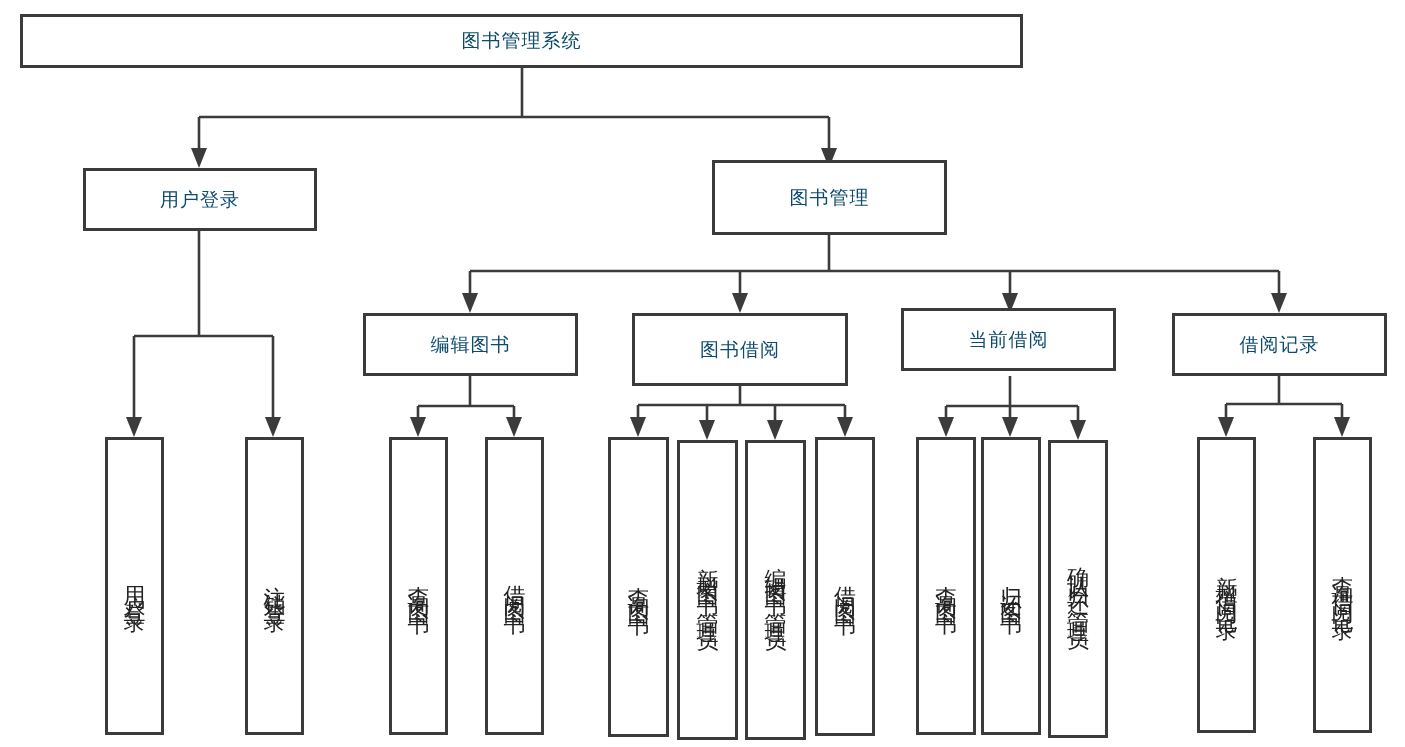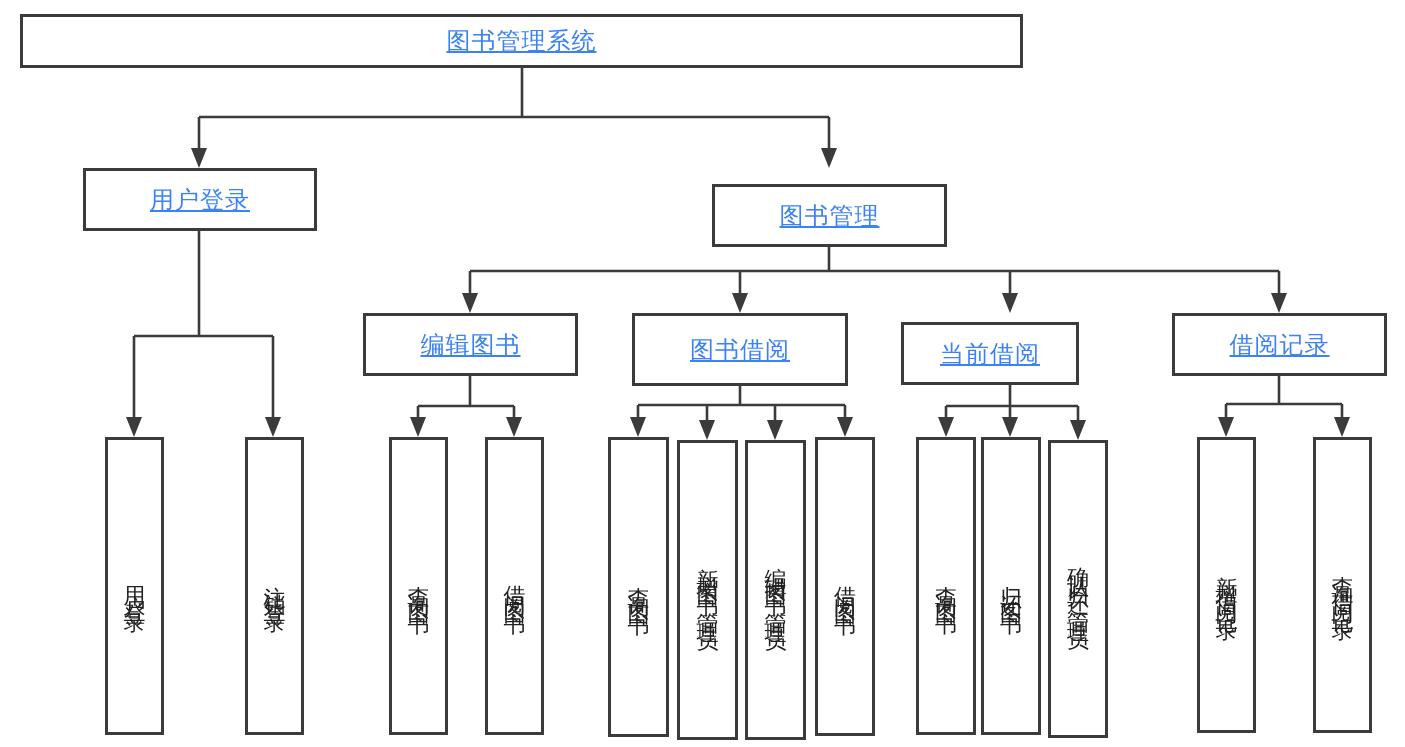--- a/index.html
+++ b/index.html
@@ -5,21 +5,21 @@
   html,body { margin:0; padding:0; background:#ffffff; }
   #stage {
     position:relative; width:1405px; height:747px; background:#ffffff;
     font-family:"Liberation Sans", sans-serif; color:#222222; overflow:hidden;
   }
   .hbox, .vbox {
     position:absolute; box-sizing:border-box;
     border:3px solid #3b3b3b; background:#ffffff;
     display:flex; align-items:center; justify-content:center;
   }
-  .hbox .lbl { font-size:24px; letter-spacing:1px; white-space:nowrap; color:#3b82f6;text-decoration:underline; }
+  .hbox .lbl { font-size:19px; letter-spacing:1px; white-space:nowrap; color:#0c4a6e; }
   .vbox .vlbl {
     writing-mode:vertical-rl; text-orientation:mixed;
     font-size:22px; line-height:1; letter-spacing:9px; color:#222;
   }
   svg.connectors { position:absolute; left:0; top:0; }
   svg.connectors path { stroke:#3b3b3b; stroke-width:2.6; fill:none; }
   svg.connectors polygon { fill:#3b3b3b; }
   .watermark {
     position:absolute; left:1184px; top:712px; font-size:19px;
     color:#9b9b9b; text-shadow:0 0 2px #ffffff; white-space:nowrap;
@@ -63,31 +63,31 @@
     </g>
   </svg>
 
   <div class="hbox" style="left:20px;top:14px;width:1003px;height:54px">
     <span class="lbl">图书管理系统</span>
   </div>
 
   <div class="hbox" style="left:83px;top:168px;width:234px;height:63px">
     <span class="lbl">用户登录</span>
   </div>
-  <div class="hbox" style="left:712px;top:184px;width:235px;height:63px">
+  <div class="hbox" style="left:712px;top:160px;width:235px;height:75px">
     <span class="lbl">图书管理</span>
   </div>
 
   <div class="hbox" style="left:363px;top:313px;width:215px;height:63px">
     <span class="lbl">编辑图书</span>
   </div>
   <div class="hbox" style="left:632px;top:313px;width:216px;height:73px">
     <span class="lbl">图书借阅</span>
   </div>
-  <div class="hbox" style="left:901px;top:322px;width:178px;height:63px">
+  <div class="hbox" style="left:901px;top:308px;width:215px;height:63px">
     <span class="lbl">当前借阅</span>
   </div>
   <div class="hbox" style="left:1172px;top:313px;width:215px;height:63px">
     <span class="lbl">借阅记录</span>
   </div>
 
   <div class="vbox" style="left:105px;top:437px;width:59px;height:298px">
     <span class="vlbl">用户登录</span>
   </div>
   <div class="vbox" style="left:245px;top:437px;width:59px;height:298px">

